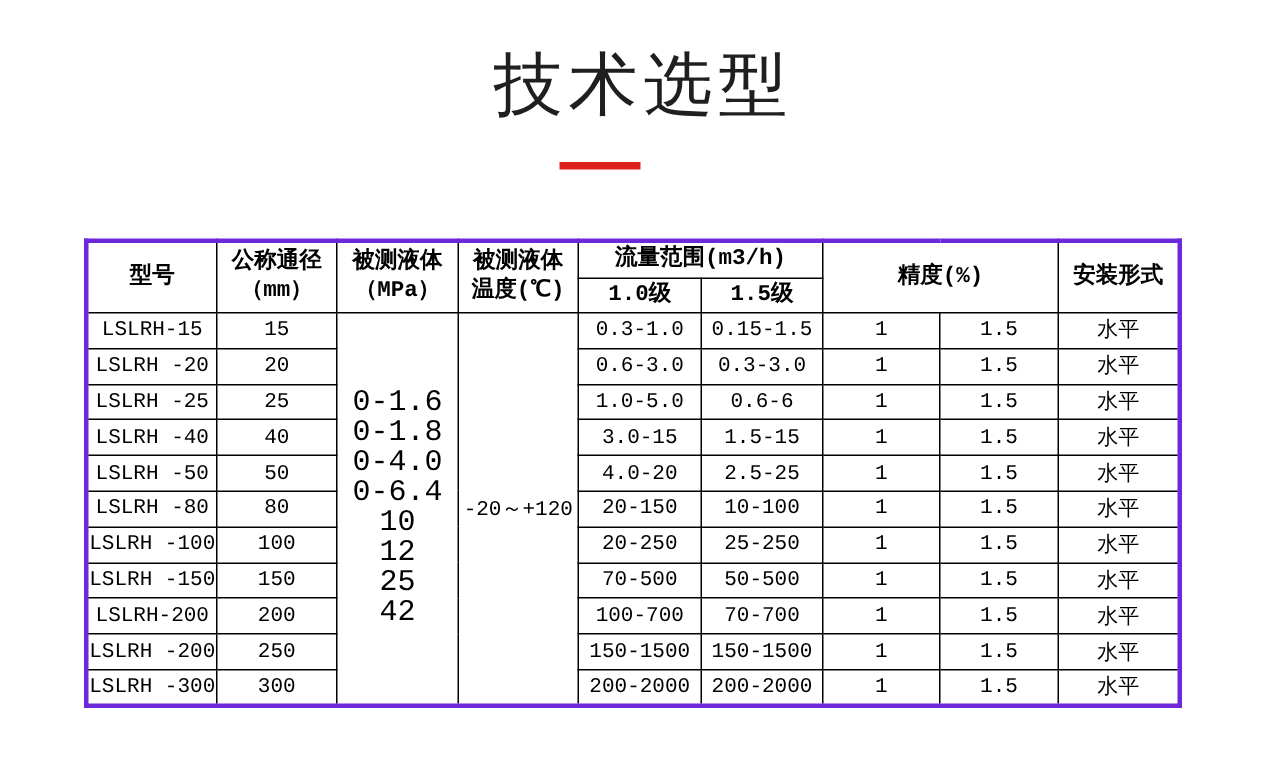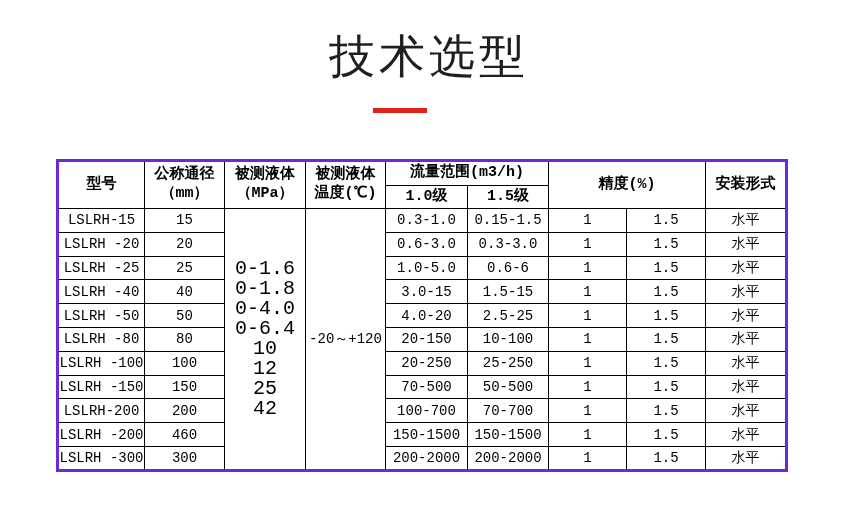--- a/index.html
+++ b/index.html
@@ -192,21 +192,21 @@
           <td>LSLRH-200</td>
           <td>200</td>
           <td>100-700</td>
           <td>70-700</td>
           <td>1</td>
           <td>1.5</td>
           <td>水平</td>
         </tr>
         <tr>
           <td>LSLRH -200</td>
-          <td>460</td>
+          <td>250</td>
           <td>150-1500</td>
           <td>150-1500</td>
           <td>1</td>
           <td>1.5</td>
           <td>水平</td>
         </tr>
         <tr>
           <td>LSLRH -300</td>
           <td>300</td>
           <td>200-2000</td>

